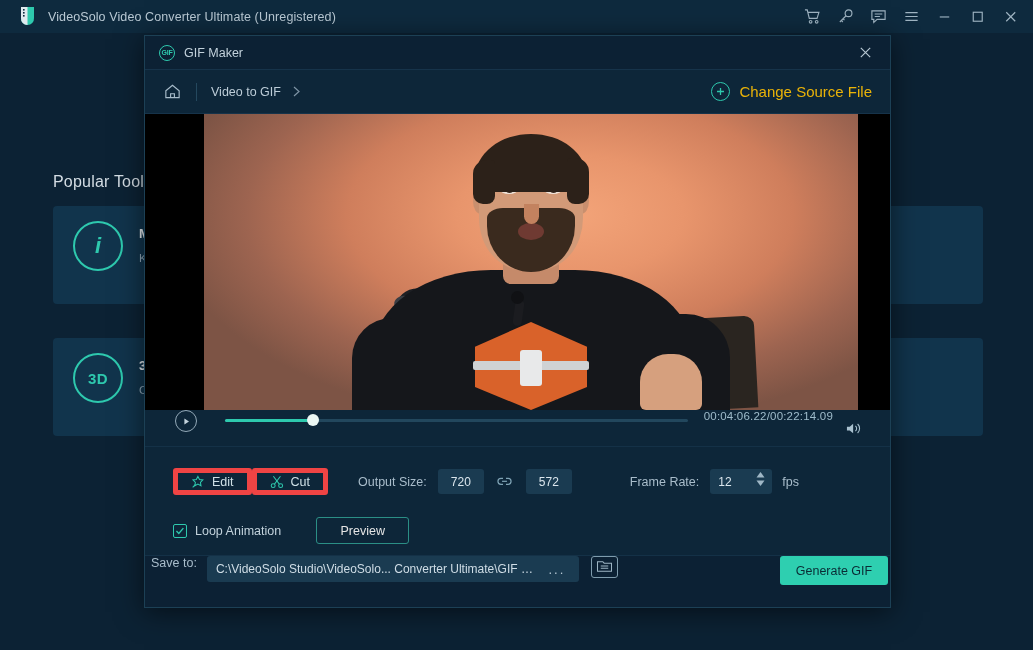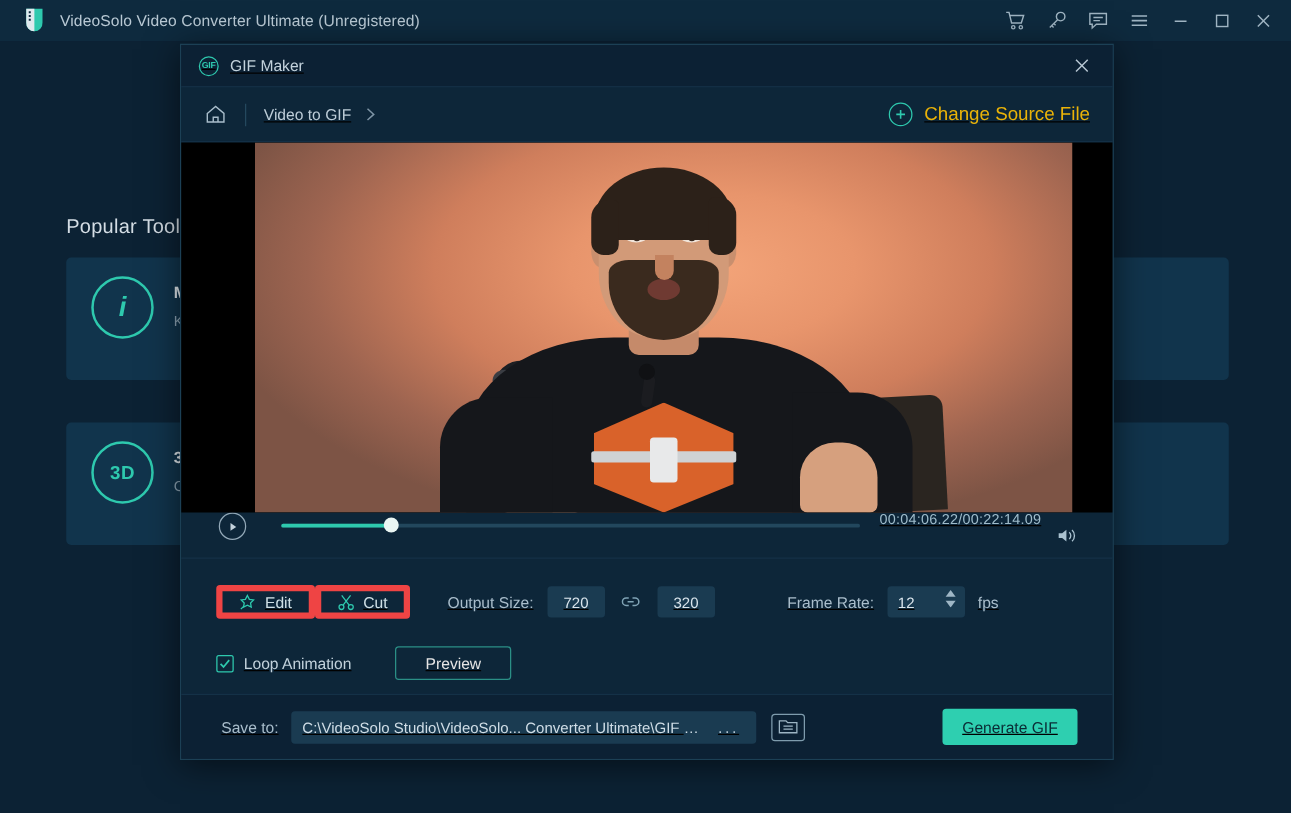--- a/index.html
+++ b/index.html
@@ -64,21 +64,21 @@
     font-size: 11.5px; color: #8fa6b6; line-height: 17px;
   }
 
   
   .modal {
     position: absolute; left: 144px; top: 35px;
     width: 747px; height: 573px;
     background: #0d2639;
     border: 1px solid #1c4055;
     box-shadow: 0 4px 26px rgba(0,0,0,.55);
-    display: flex; flex-direction: column; text-decoration: underline;
+    display: flex; flex-direction: column;
   }
   .modal-titlebar {
     height: 34px; background: #0c2134;
     display: flex; align-items: center; flex: none;
     border-bottom: 1px solid #16334a;
   }
   .gif-badge {
     margin-left: 14px; width: 16px; height: 16px; border-radius: 50%;
     border: 1.4px solid #2ec9ae; color: #2ec9ae;
     font-size: 7px; font-weight: 700; letter-spacing: -.2px;
@@ -271,21 +271,21 @@
     margin-left: 35px; width: 93px; height: 27px;
     border: 1px solid #2b8f86; border-radius: 3px; background: transparent;
     color: #e5e5e5; font-size: 12.5px; font-family: inherit;
     display: flex; align-items: center; justify-content: center;
   }
 
   
   .savebar {
     flex: none; height: 52px; background: #0c2134;
     border-top: 1px solid #143147;
-    display: flex; align-items: center; padding: 0 28px;
+    display: flex; align-items: flex-start; padding: 0 2px;
   }
   .save-label { font-size: 12.5px; color: #a9bdcb; margin-left: 4px; }
   .path-field {
     margin-left: 10px; width: 372px; height: 26px; background: #1a3b51;
     border-radius: 3px; display: flex; align-items: center; overflow: hidden;
   }
   .path-text {
     flex: 1; padding-left: 9px; font-size: 12px; color: #cfdde6; white-space: nowrap;
     overflow: hidden; text-overflow: ellipsis;
   }
@@ -497,21 +497,21 @@
         </button>
 
         <div class="opt-label" style="margin-left:30px">Output Size:</div>
         <div class="num-field" style="margin-left:11px">720</div>
         <div class="chain" style="margin-left:10px">
           <svg width="15" height="13" viewBox="0 0 16 13" fill="none" stroke="currentColor" stroke-width="1.3">
             <path d="M6.4 3.1H4.2a3.2 3.2 0 0 0 0 6.4h2.2M9.6 3.1h2.2a3.2 3.2 0 0 1 0 6.4H9.6"></path>
             <path d="M5.4 6.3h5.2"></path>
           </svg>
         </div>
-        <div class="num-field" style="margin-left:10px">320</div>
+        <div class="num-field" style="margin-left:10px">572</div>
 
         <div class="opt-label" style="margin-left:58px">Frame Rate:</div>
         <div class="spin-field" style="margin-left:11px">
           <span>12</span>
           <span class="spinner">
             <svg width="9" height="6" viewBox="0 0 9 6" fill="currentColor">
                 <path d="M4.5 0l4 5.4h-8z"></path>
               </svg>
             <svg width="9" height="6" viewBox="0 0 9 6" fill="currentColor">
                 <path d="M4.5 6l-4-5.4h8z"></path>

